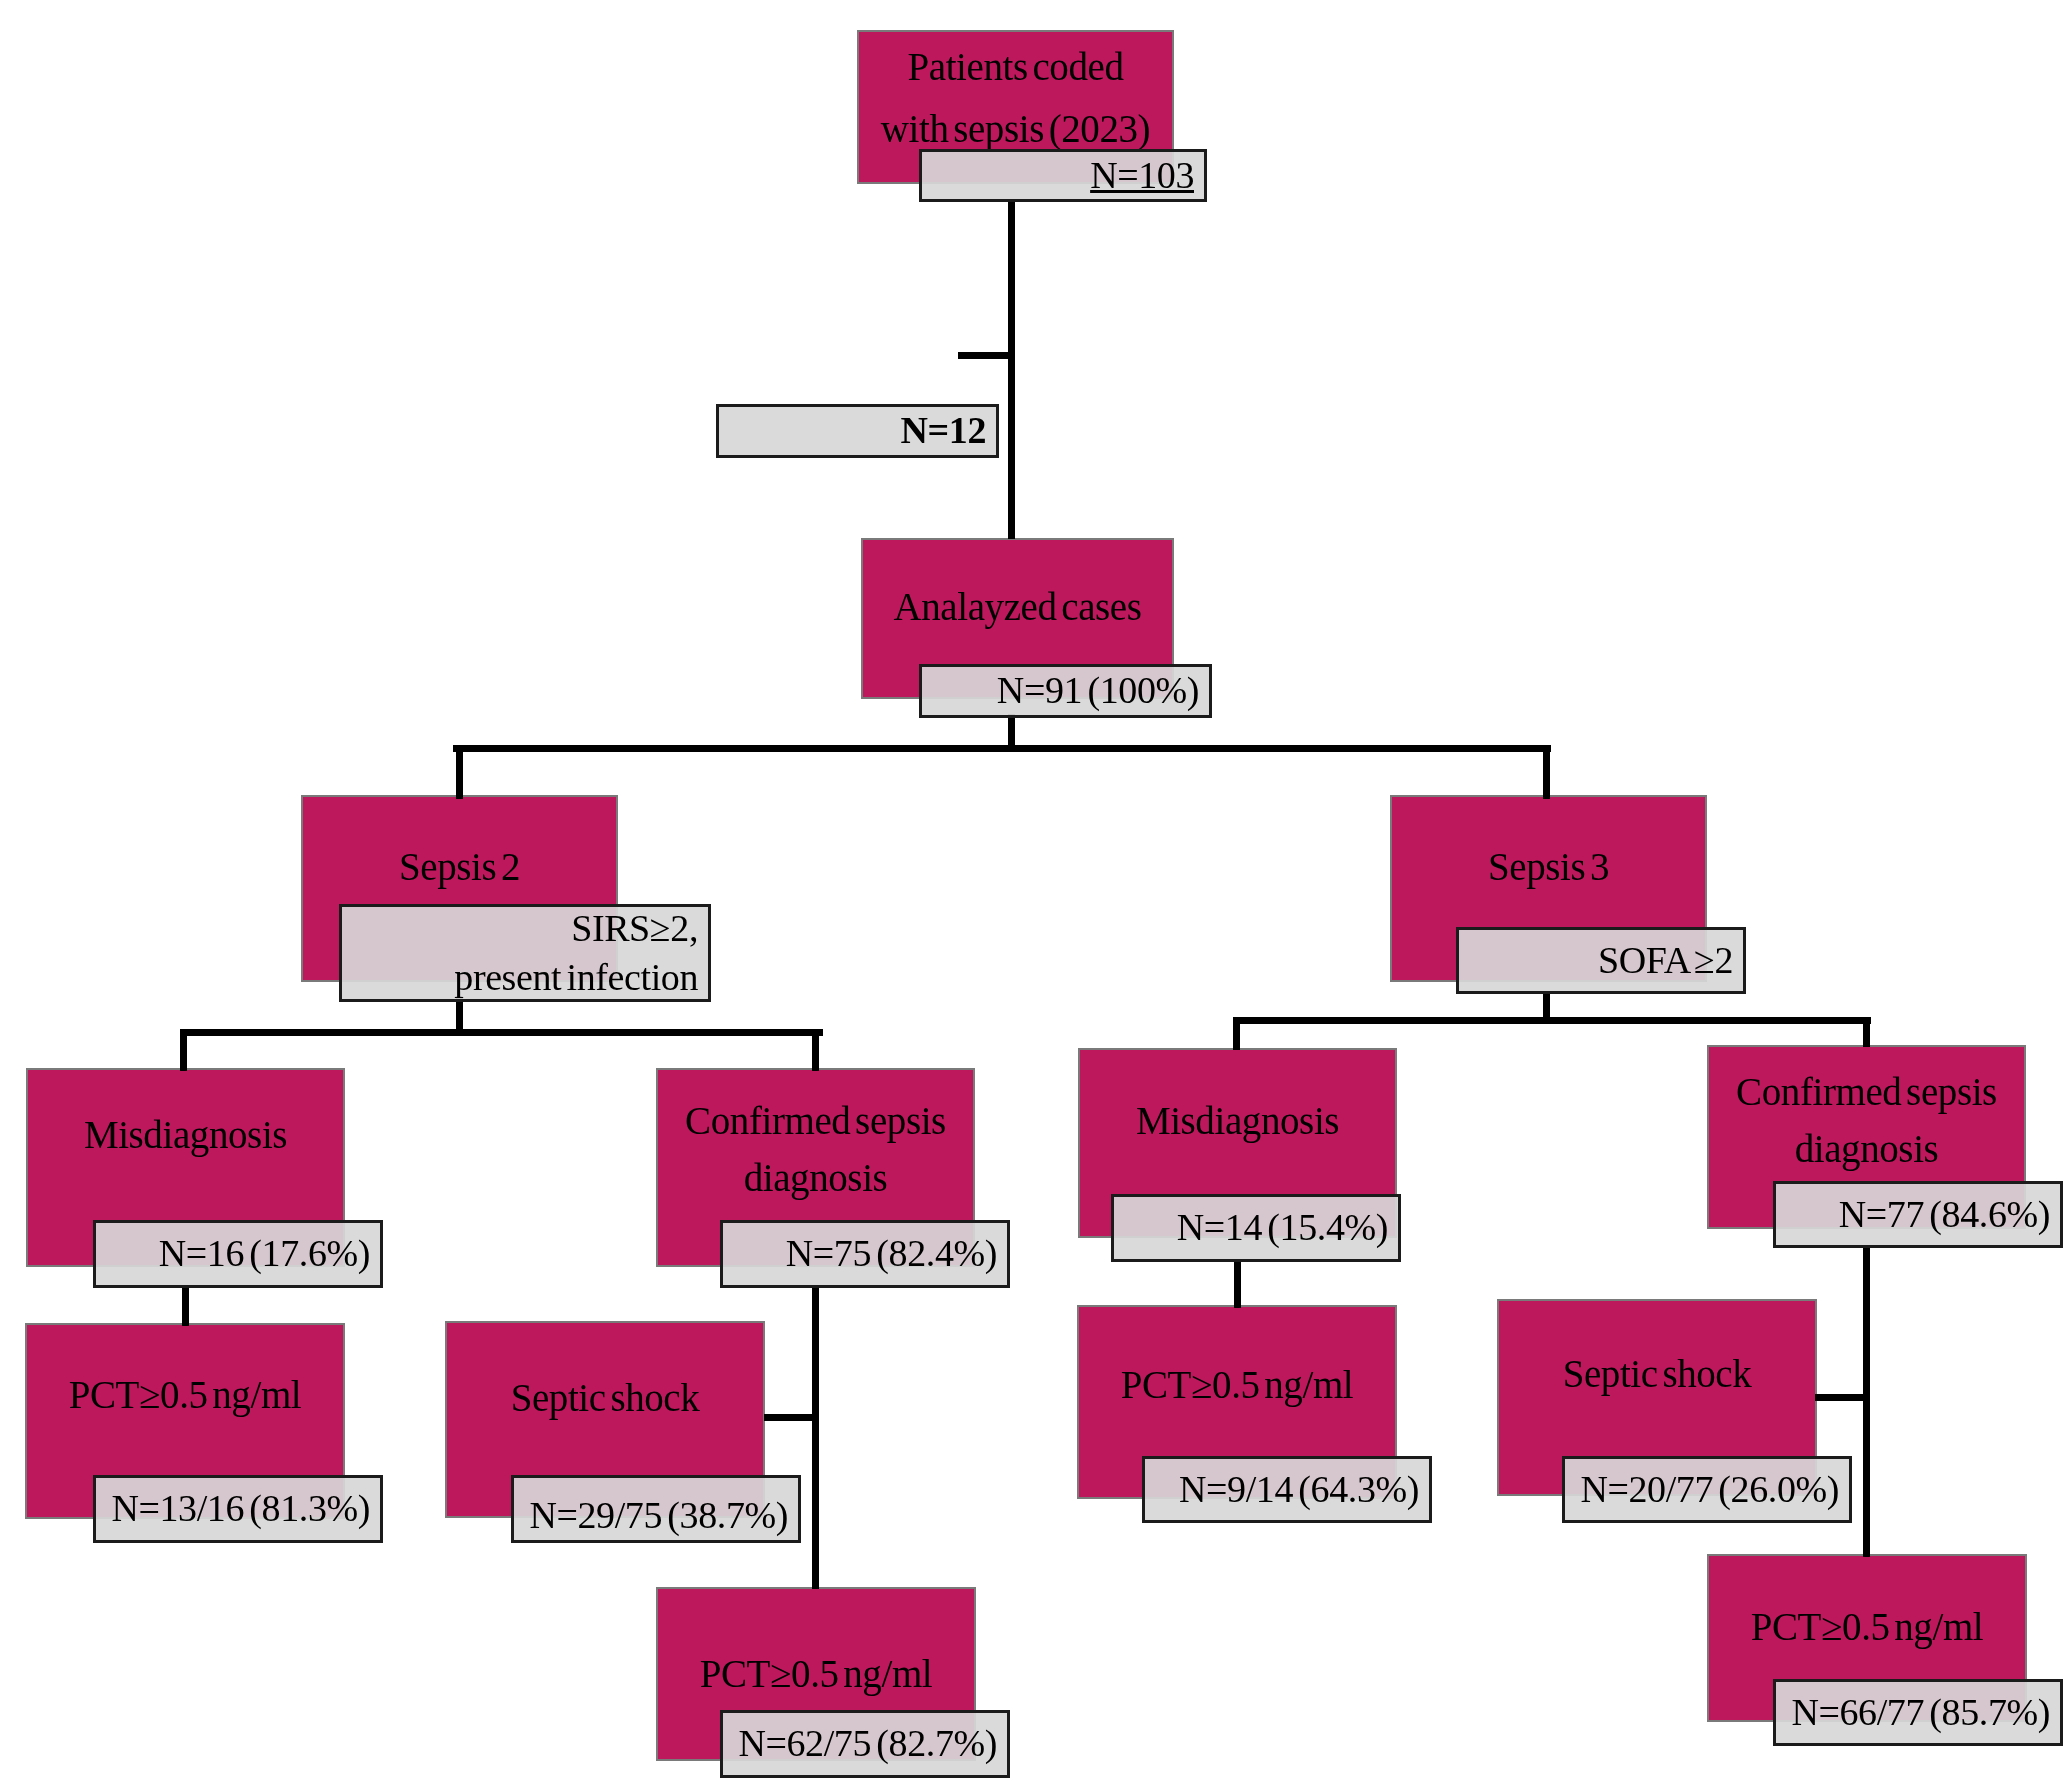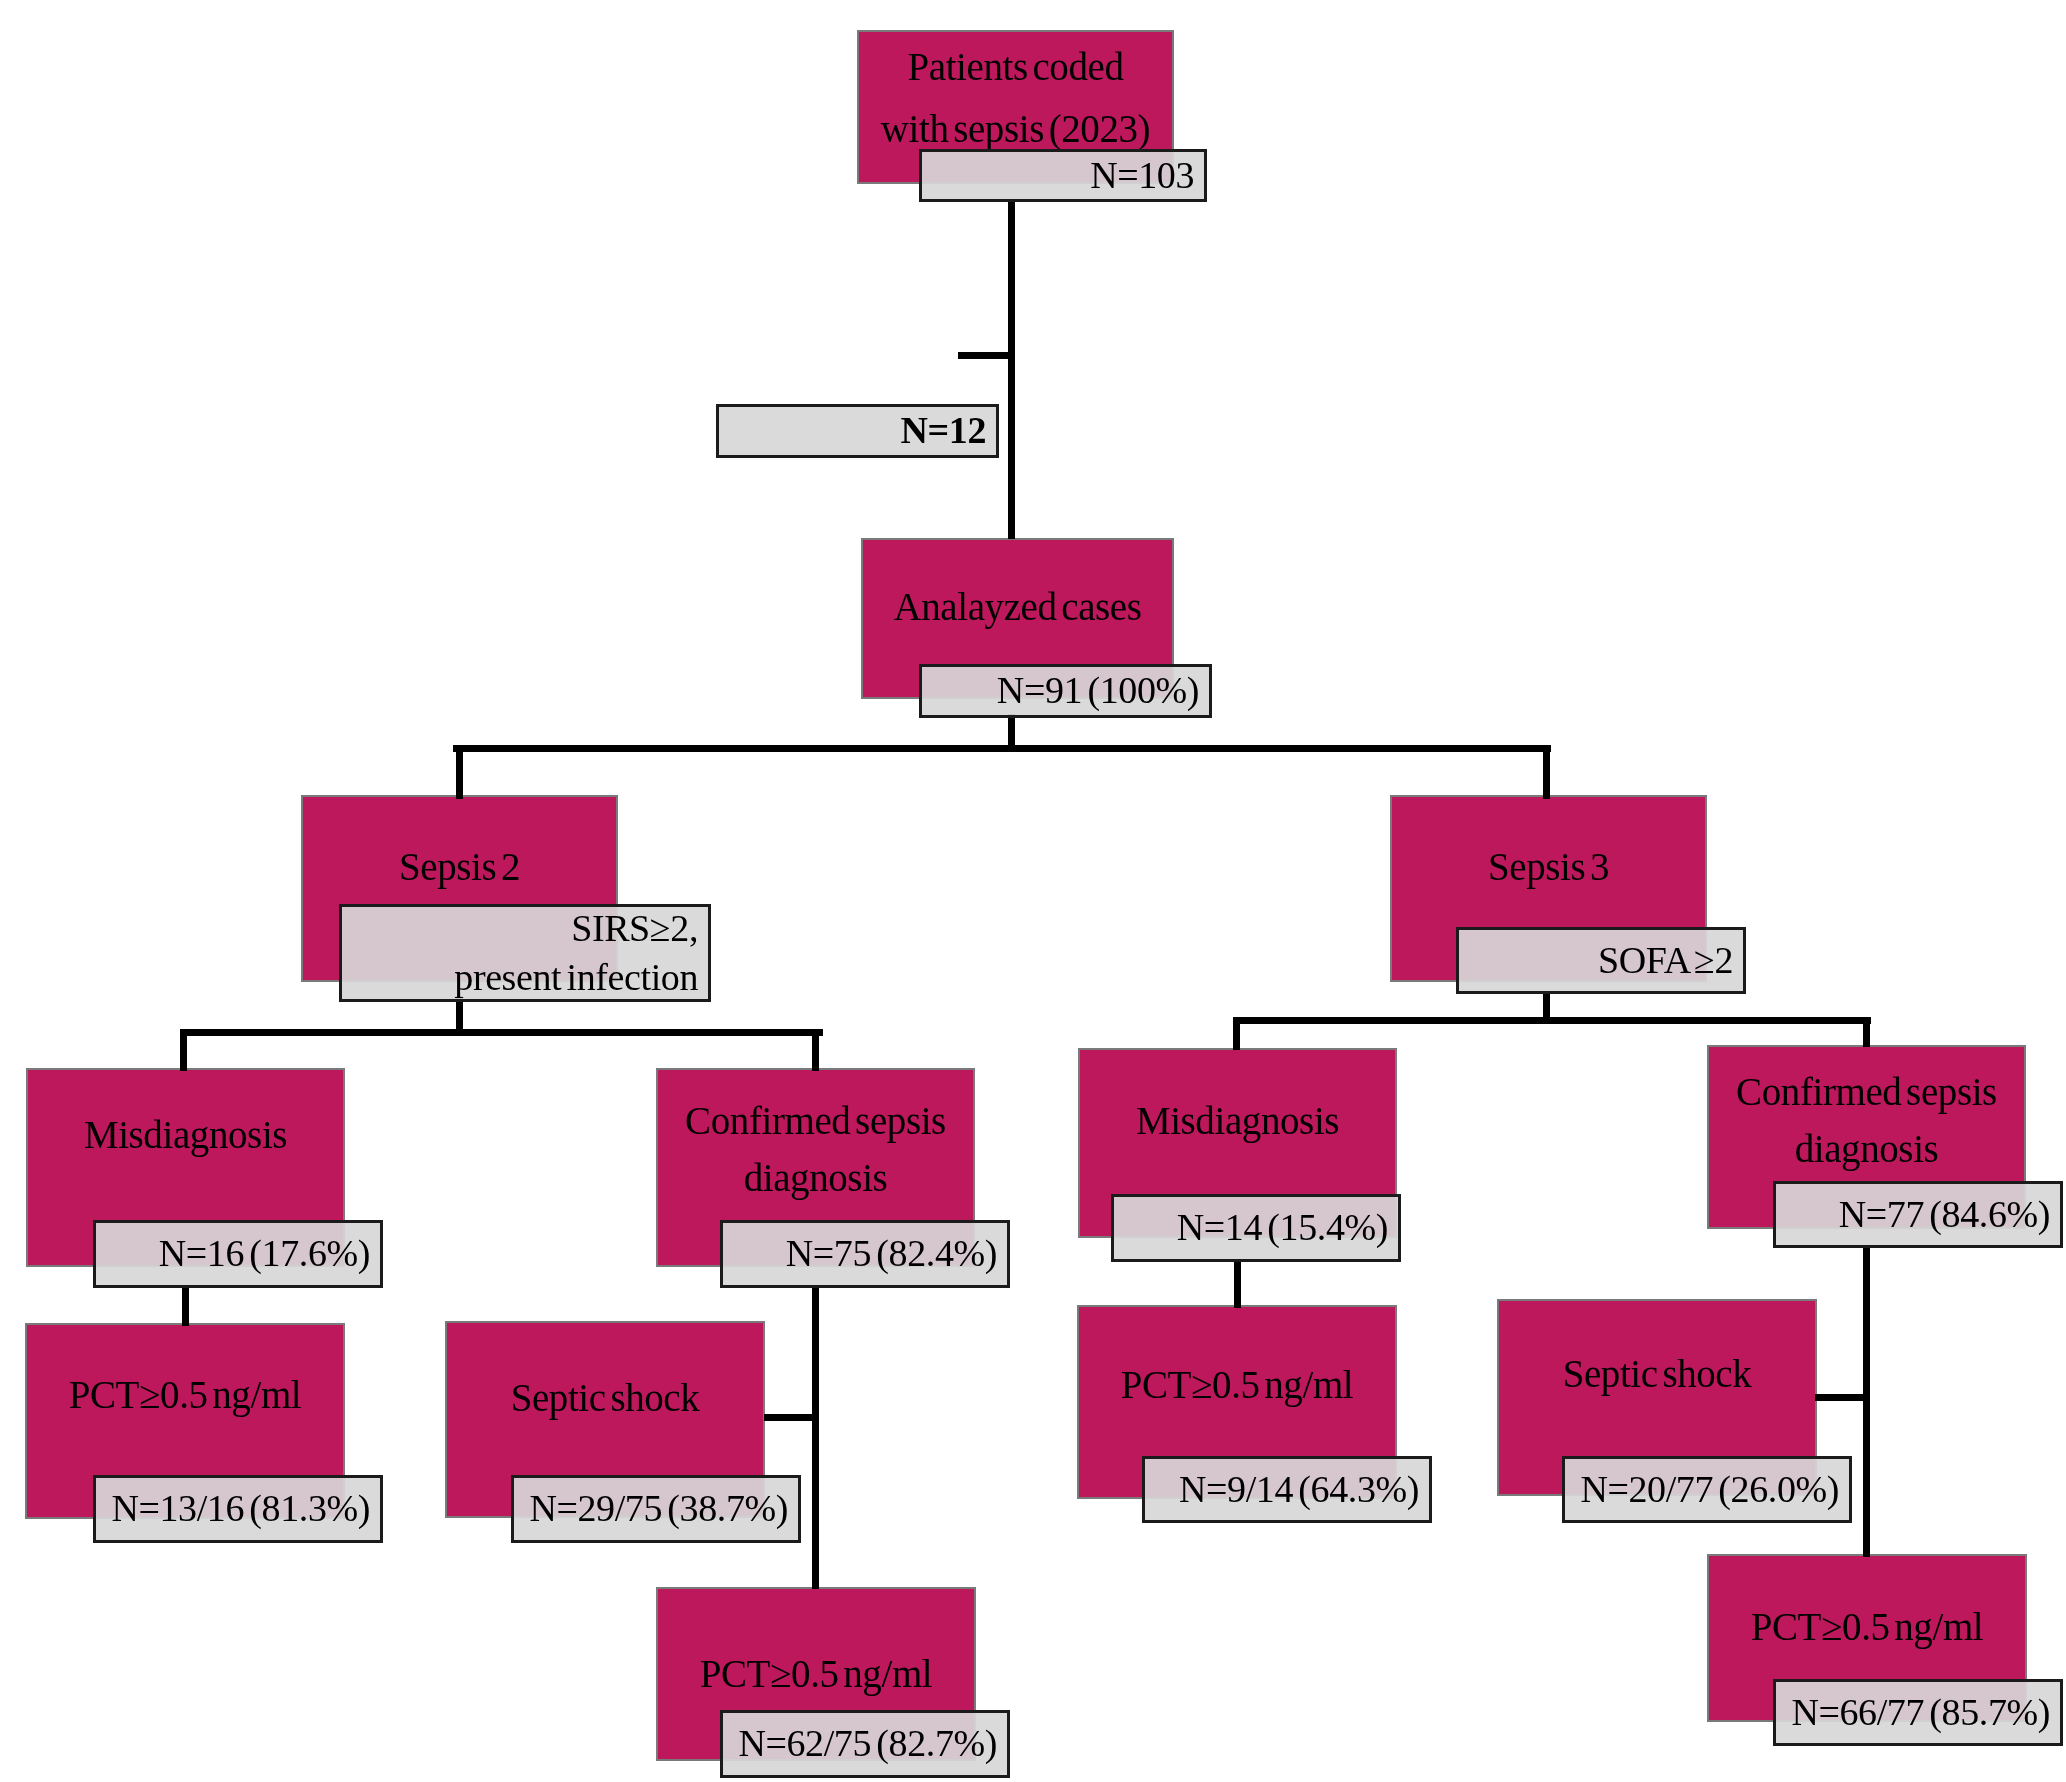--- a/index.html
+++ b/index.html
@@ -35,29 +35,29 @@
   #b-pctmis2  {left:25px;  top:1323px;width:320px;height:196px;} #b-pctmis2 .lbl{padding-bottom:51px;}
   #b-shock2   {left:445px; top:1321px;width:320px;height:197px;} #b-shock2 .lbl{padding-bottom:43px;}
   #b-pctconf2 {left:656px; top:1587px;width:320px;height:174px;} #b-pctconf2 .lbl{padding-bottom:0px;}
   #b-mis3     {left:1078px;top:1048px;width:319px;height:190px;} #b-mis3 .lbl{padding-bottom:43px;}
   #b-conf3    {left:1707px;top:1045px;width:319px;height:184px;} #b-conf3 .lbl{padding-bottom:33px;line-height:1.45;}
   #b-pctmis3  {left:1077px;top:1305px;width:320px;height:194px;} #b-pctmis3 .lbl{padding-bottom:33px;}
   #b-shock3   {left:1497px;top:1299px;width:320px;height:197px;} #b-shock3 .lbl{padding-bottom:47px;}
   #b-pctconf3 {left:1707px;top:1554px;width:320px;height:168px;} #b-pctconf3 .lbl{padding-bottom:22px;}
 
   
-  #k-patients {left:919px;top:149px; width:288px;height:53px;}
+  #k-patients {left:919px;top:149px; width:288px;height:53px;text-decoration:underline;}
   #k-excluded {left:716px; top:404px; width:283px;height:54px;font-weight:bold;}
   #k-analyzed {left:919px;top:664px; width:293px;height:54px;}
   #k-sirs     {left:339px; top:904px;width:372px;height:98px;}
   #k-sofa     {left:1456px;top:927px;width:290px;height:67px;}
   #k-n16      {left:93px; top:1220px;width:290px;height:68px;}
   #k-n75      {left:720px; top:1220px;width:290px;height:68px;}
   #k-n1316    {left:93px; top:1475px;width:290px;height:68px;}
-  #k-n2975    {left:511px; top:1475px;width:290px;height:68px;}
+  #k-n2975    {left:511px; top:1475px;width:290px;height:68px;align-items:flex-end;}
   #k-n6275    {left:720px; top:1710px;width:290px;height:68px;}
   #k-n14      {left:1111px;top:1194px;width:290px;height:68px;}
   #k-n77      {left:1773px;top:1181px;width:290px;height:67px;}
   #k-n914     {left:1142px;top:1456px;width:290px;height:67px;}
   #k-n2077    {left:1562px;top:1456px;width:290px;height:67px;}
   #k-n6677    {left:1773px;top:1679px;width:290px;height:67px;}
 
   
   #c-trunk1   {left:1008px;top:199px; width:7.2px; height:340px;}
   #c-excl-h   {left:958px;top:352px; width:55px; height:6.5px;}

